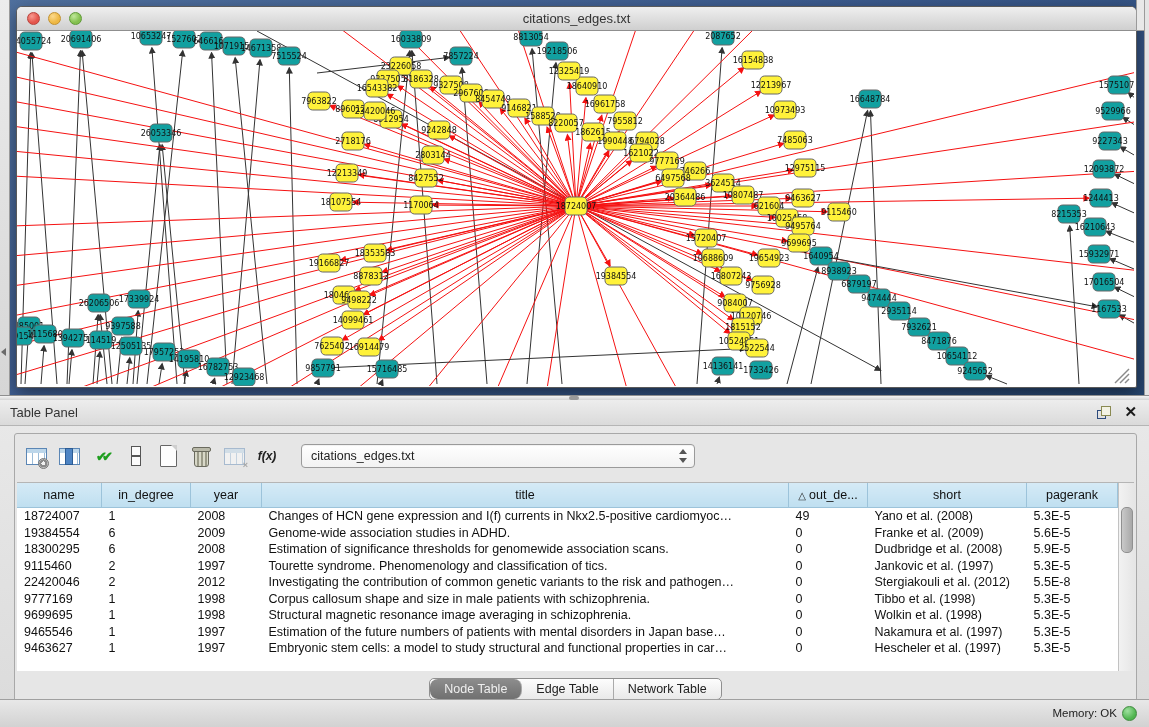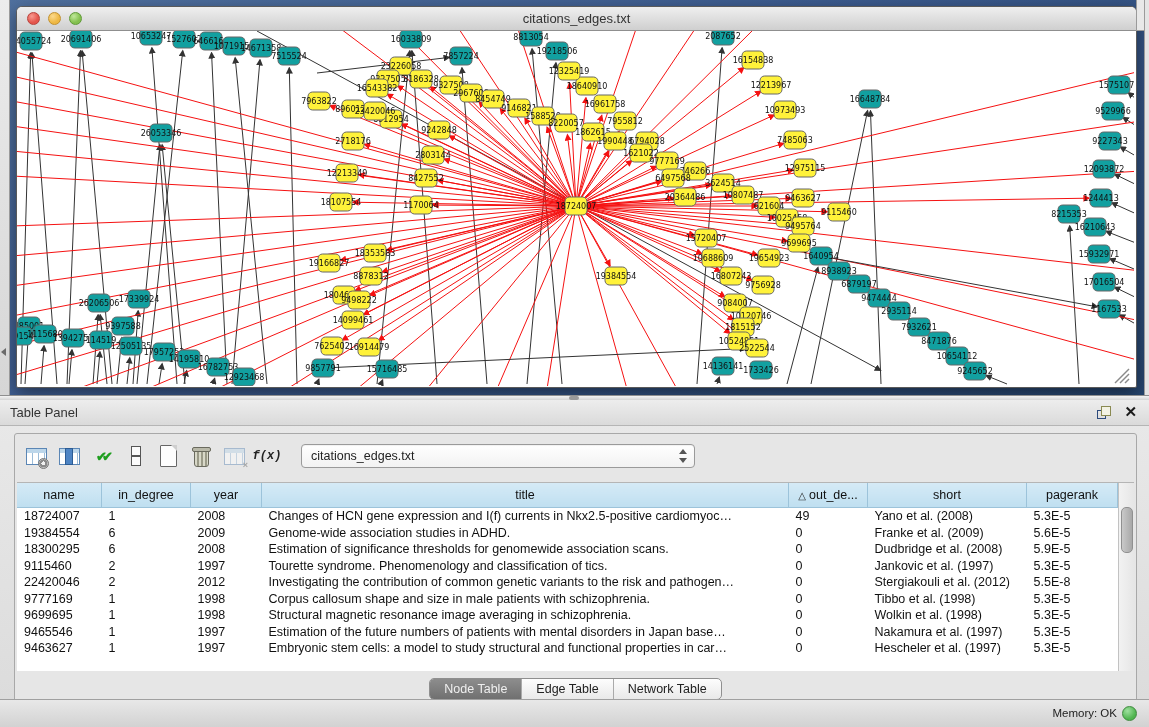--- a/index.html
+++ b/index.html
@@ -41,41 +41,41 @@
   .column-edit-icon .colhl{position:absolute;left:9px;top:4px;width:6px;height:15px;background:#4d84c4;border:1px solid #2c5c94;}
   .select-all-icon{color:#1f9e1f;font-size:13px;letter-spacing:-5px;font-weight:bold;}
   .row-height-icon .b1,.row-height-icon .b2{position:absolute;left:9px;width:8px;height:8px;border:1px solid #555;background:#fbfbfb;}
   .row-height-icon .b1{top:2px;} .row-height-icon .b2{top:12px;}
   .new-table-icon .page{position:absolute;left:5px;top:1px;width:15px;height:20px;background:#fdfdfd;border:1px solid #666;border-radius:1px;}
   .new-table-icon .fold{position:absolute;right:4px;top:1px;width:0;height:0;border-top:6px solid #cfcfcf;border-left:6px solid transparent;}
   .trash-icon .can{position:absolute;left:6px;top:6px;width:13px;height:15px;border-radius:2px 2px 3px 3px;border:1px solid #6a6a5e;background:repeating-linear-gradient(90deg,#d8d8c8 0 2px,#9a9a88 2px 4px);}
   .trash-icon .lid{position:absolute;left:4px;top:3px;width:17px;height:3px;border-radius:2px;background:#b9b9a9;border:1px solid #6a6a5e;}
   .delete-table-icon{opacity:.45;}
   .delete-table-icon .x{position:absolute;right:-1px;bottom:-2px;font-size:9px;color:#555;font-weight:bold;}
-  .function-builder-icon{font-style:italic;font-weight:bold;font-size:12px;color:#222;font-family:Liberation Mono, monospace;}
+  .function-builder-icon{font-style:italic;font-weight:bold;font-size:12px;color:#222;font-family:Liberation Sans, sans-serif;}
   .table-selector{margin-left:14px;width:392px;height:22px;border:1px solid #9a9a9a;border-radius:4px;background:linear-gradient(#ffffff,#f2f2f2);position:relative;display:flex;align-items:center;box-shadow:inset 0 1px 1px rgba(0,0,0,.06);}
   .table-selector .selval{font-size:12.5px;color:#222;padding-left:9px;}
   .stepper{position:absolute;right:6px;top:3px;width:9px;height:16px;}
   .stepper .up{position:absolute;top:1px;left:0;width:0;height:0;border-left:4px solid transparent;border-right:4px solid transparent;border-bottom:5px solid #555;}
   .stepper .down{position:absolute;bottom:1px;left:0;width:0;height:0;border-left:4px solid transparent;border-right:4px solid transparent;border-top:5px solid #555;}
   
   .table-wrap{position:absolute;left:2px;top:48px;width:1117px;height:188px;background:#ffffff;border-top:1px solid #b5b5b5;display:flex;}
   table.grid{border-collapse:collapse;table-layout:fixed;width:1080px;align-self:flex-start;}
   table.grid th{height:22px;background:linear-gradient(#d5eaf6,#bfdff0);border-right:1px solid #9cc3da;border-bottom:1px solid #9cc3da;font-weight:normal;font-size:12.5px;color:#111;text-align:center;overflow:hidden;white-space:nowrap;}
   table.grid td{height:16.5px;font-size:12.5px;color:#111;padding:0 0 0 7px;overflow:hidden;white-space:nowrap;text-overflow:clip;}
   .c0{width:82px;}.c1{width:86px;}.c2{width:68px;}.c3{width:524px;}.c4{width:76px;}.c5{width:156px;}.c6{width:88px;}
   .sort{font-size:10px;color:#2a2a2a;margin-right:3px;}
   .vscroll{width:15px;height:188px;background:linear-gradient(90deg,#f2f2f2,#e6e6e6);border-left:1px solid #c2c2c2;position:relative;}
   .vscroll .thumb{position:absolute;left:2px;top:24px;width:10px;height:44px;border-radius:5px;background:linear-gradient(90deg,#c9c9c9,#a8a8a8);border:1px solid #909090;}
   
   .tabbar{position:absolute;left:0;right:0;top:244px;display:flex;justify-content:center;}
   .tabgroup{display:inline-flex;border:1px solid #8f8f8f;border-radius:5px;overflow:hidden;background:linear-gradient(#fdfdfd,#e9e9e9);box-shadow:0 1px 0 rgba(255,255,255,.7);}
   .tab{padding:3px 14px;font-size:12.5px;color:#222;border-right:1px solid #aaa;cursor:default;}
   .tab:last-child{border-right:none;}
-  .tab.sel{background:linear-gradient(#8d8d8d,#707070);color:#efefef;}
+  .tab.sel{background:linear-gradient(#8d8d8d,#707070);color:#efefef;border-radius:8px;}
   
   .statusbar{position:absolute;left:0;bottom:0;width:1149px;height:27px;background:linear-gradient(#e8e8e8,#d2d2d2);border-top:1px solid #a0a0a0;margin-top:24px;}
   .statusbar .mem{position:absolute;right:32px;top:7px;font-size:11.5px;color:#222;}
   .status-dot{position:absolute;right:12px;top:6px;width:13px;height:13px;border-radius:50%;background:radial-gradient(circle at 35% 30%,#9fe09f,#4fb54f 65%);border:1px solid #3d8a3d;}
 </style>
 </head>
 <body>
 
 <div class="desktop">
   <div class="netwindow">

